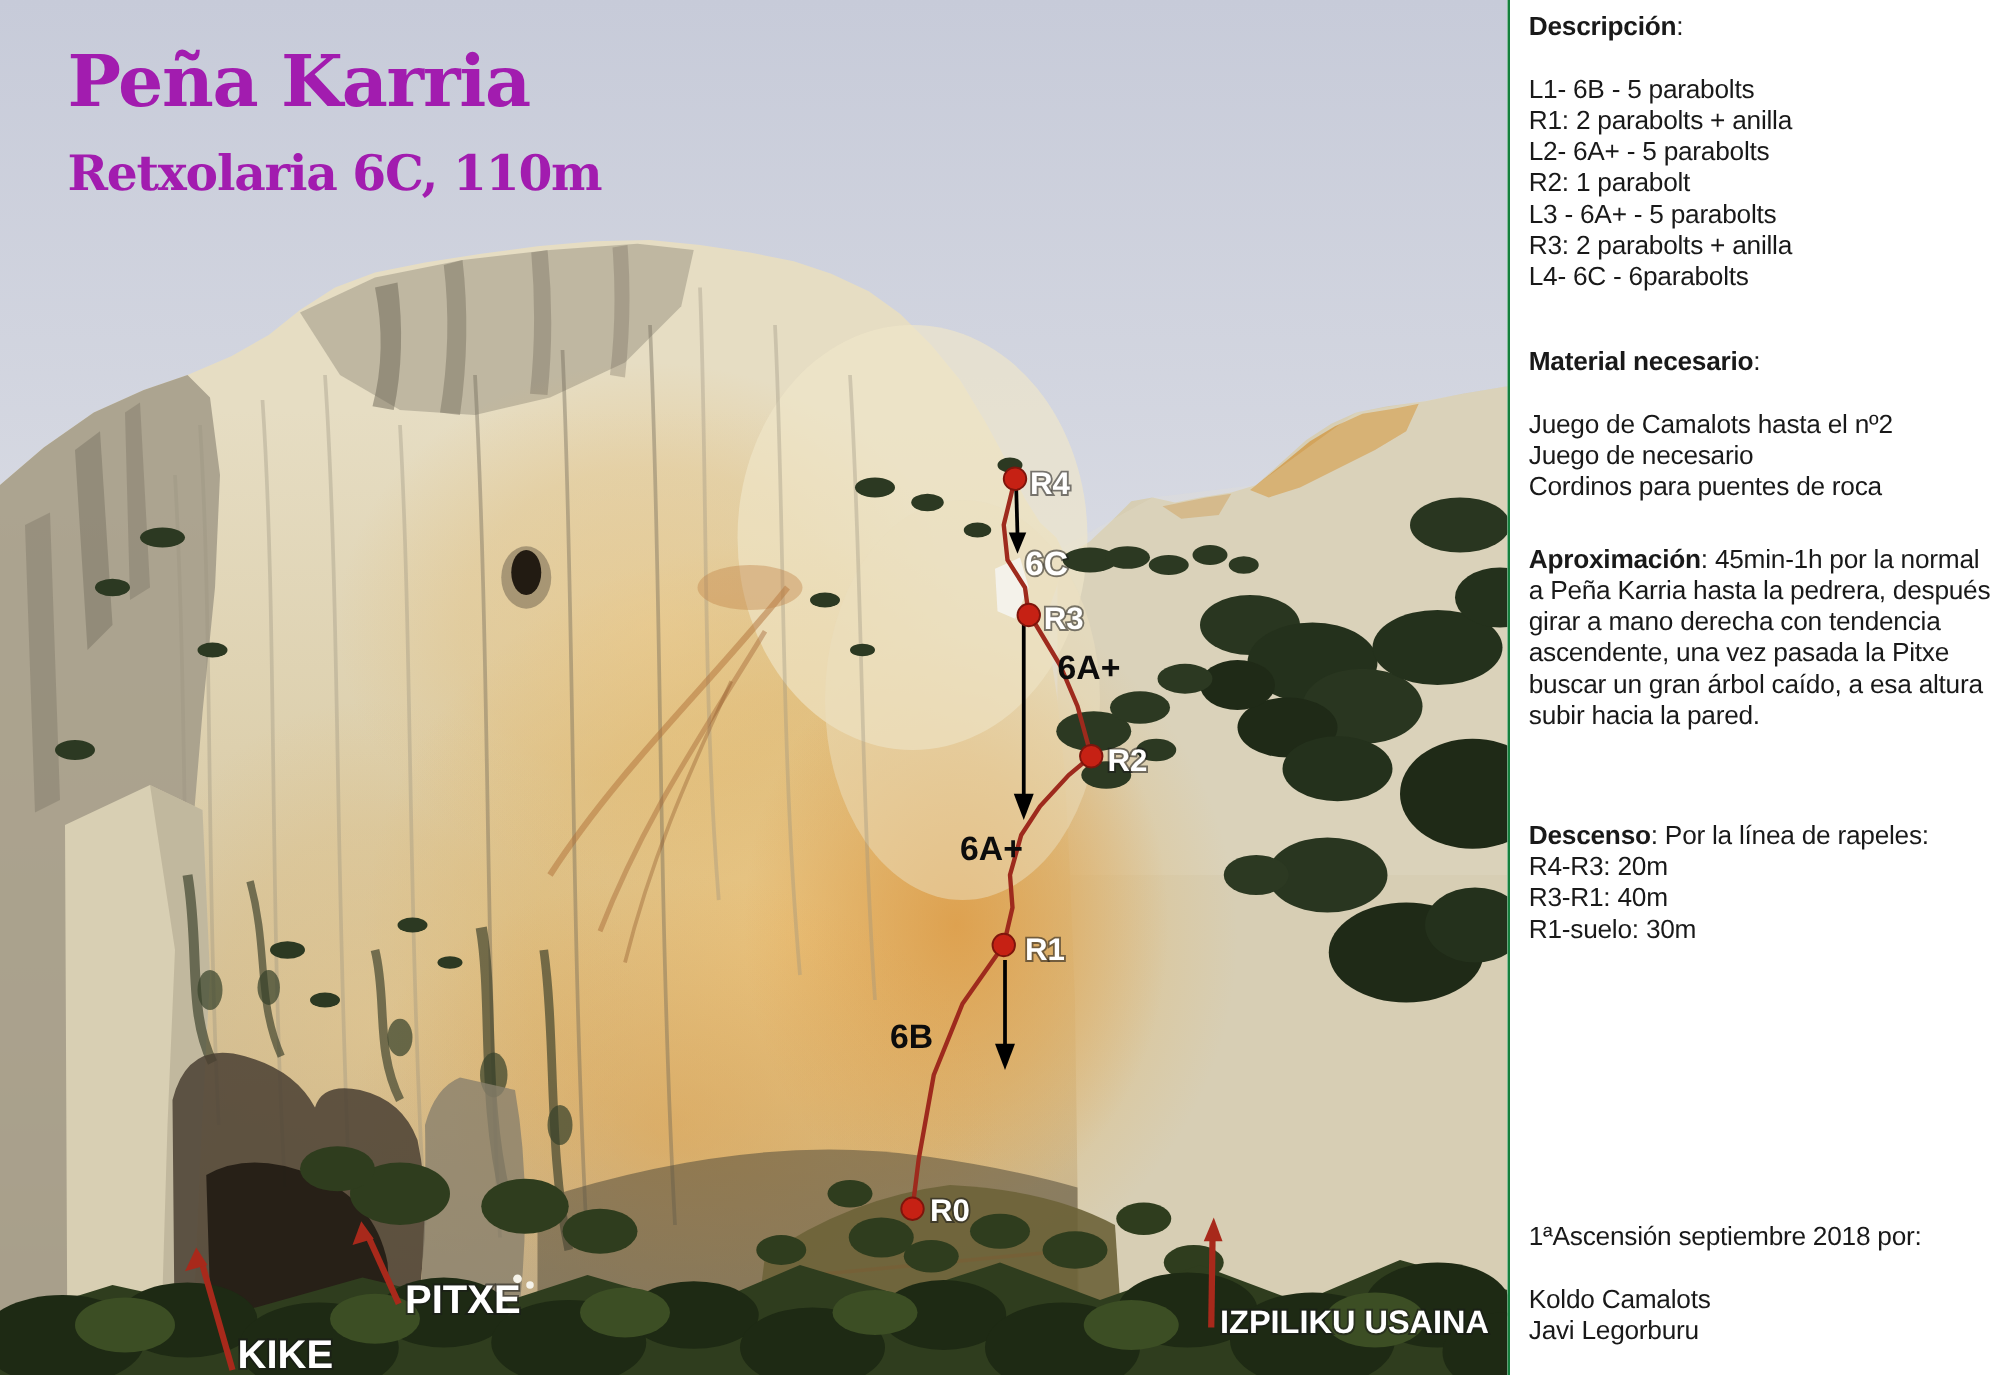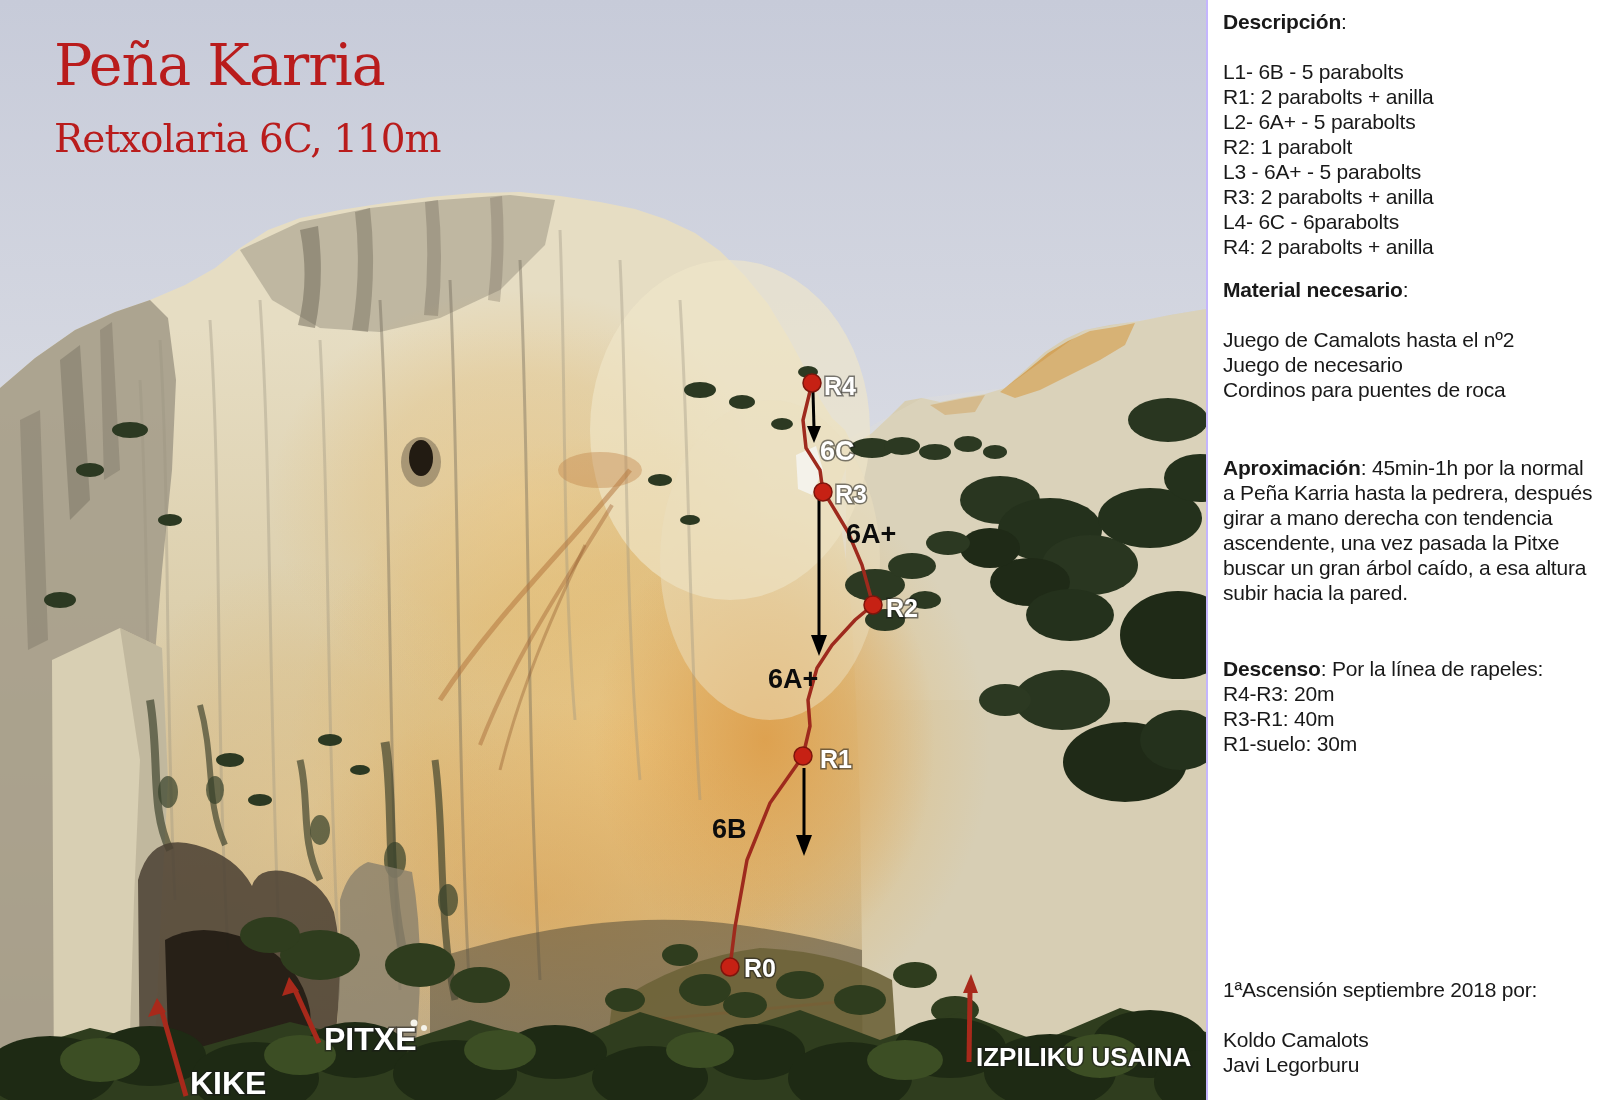--- a/index.html
+++ b/index.html
@@ -2,37 +2,37 @@
 <html><head>
 <meta charset="utf-8">
 <style>
   html,body{margin:0;padding:0;background:#ffffff;}
   #stage{position:relative;width:1600px;height:1100px;overflow:hidden;background:#fff;
          font-family:"Liberation Sans",sans-serif;}
   
   #photo{position:absolute;left:0;top:0;width:1206px;height:1100px;overflow:hidden;}
   #photo svg{position:absolute;left:0;top:0;}
   .title-line{position:absolute;font-family:"DejaVu Serif","Liberation Serif",serif;
-              font-weight:normal;color:#b91c1c;letter-spacing:-1px;white-space:nowrap;}
+              font-weight:bold;color:#a21caf;letter-spacing:-1px;white-space:nowrap;}
   #title-l1{left:54px;top:32px;font-size:57px;}
   #title-l2{left:54px;top:116px;font-size:39px;}
   
   text.lbl{font-family:"Liberation Sans",sans-serif;font-weight:bold;}
   text.lblW{fill:#ffffff;paint-order:stroke;stroke:rgba(25,25,25,0.55);stroke-width:3px;}
   text.lblB{fill:#0c0c0c;}
   
   #sidebar{position:absolute;left:1206px;top:0;width:394px;height:1100px;background:#ffffff;
-           border-left:2px solid #c4b5fd;box-sizing:border-box;color:#191919;}
+           border-left:2px solid #15803d;box-sizing:border-box;color:#191919;}
   .sb-block{position:absolute;left:15px;width:372px;font-size:21px;line-height:25px;
             letter-spacing:-0.2px;}
   .sb-block b{font-weight:bold;}
   .sb-head{margin-bottom:25px;}
   #sb-desc{top:9px;}
   #sb-material{top:277px;}
-  #sb-approach{top:455px;}
+  #sb-approach{top:435px;}
   #sb-descent{top:656px;}
   #sb-ascent{top:977px;}
 </style>
 </head>
 <body>
 
 <div id="stage">
 
   <div id="photo">
     <svg width="1206" height="1100" viewBox="0 0 1206 1100">
@@ -293,21 +293,20 @@
 
     <div id="sb-desc" class="sb-block">
       <div class="sb-head"><b>Descripción</b><span>:</span></div>
       <div>L1- 6B - 5 parabolts</div>
       <div>R1: 2 parabolts + anilla</div>
       <div>L2- 6A+ - 5 parabolts</div>
       <div>R2: 1 parabolt</div>
       <div>L3 - 6A+ - 5 parabolts</div>
       <div>R3: 2 parabolts + anilla</div>
       <div>L4- 6C - 6parabolts</div>
-      <div>R4: 2 parabolts + anilla</div>
     </div>
 
     <div id="sb-material" class="sb-block">
       <div class="sb-head"><b>Material necesario</b><span>:</span></div>
       <div>Juego de Camalots hasta el nº2</div>
       <div>Juego de necesario</div>
       <div>Cordinos para puentes de roca</div>
     </div>
 
     <div id="sb-approach" class="sb-block">

